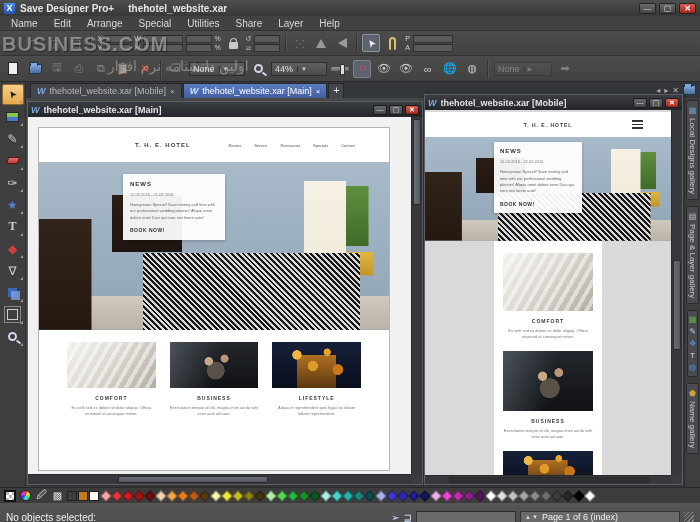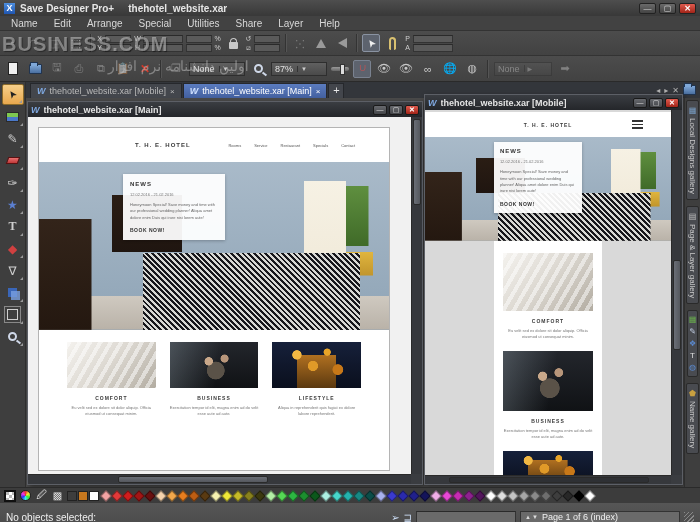--- a/index.html
+++ b/index.html
@@ -331,21 +331,21 @@
     <span class="sep"></span>
     <span class="ti dim">❐</span>
     <div class="combo" style="width:56px;">
       <span>None</span>
       <span class="arr">▼</span>
     </div>
     <span class="ti">
         <span class="mag-icon"></span>
       </span>
     <div class="combo" style="width:56px;">
-      <span>87%</span>
+      <span>44%</span>
       <span class="arr">▼</span>
     </div>
     <span class="ti">
         <span class="slider-icon"></span>
       </span>
     <span class="ti magnet-btn">
         <span class="magnet-glyph">∩</span>
       </span>
     <span class="ti">👁</span>
     <span class="ti">👁</span>

